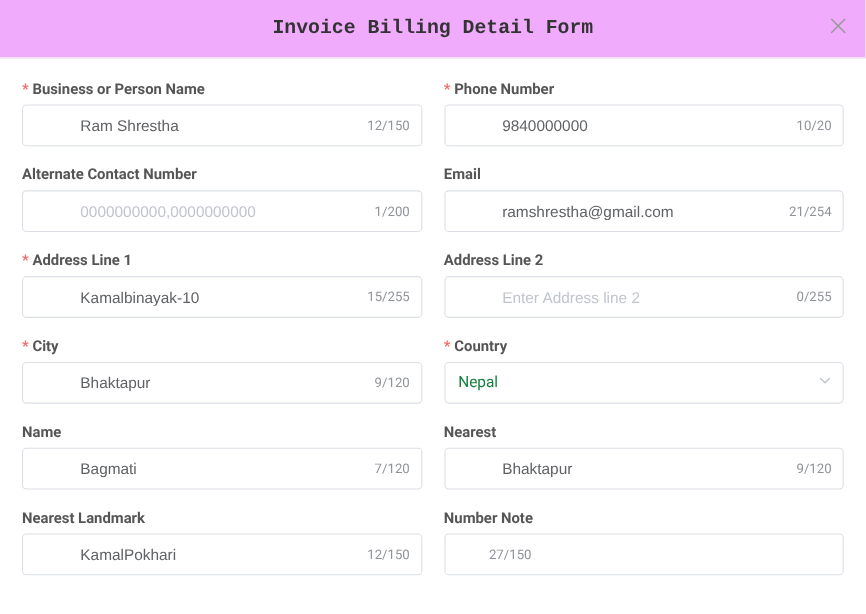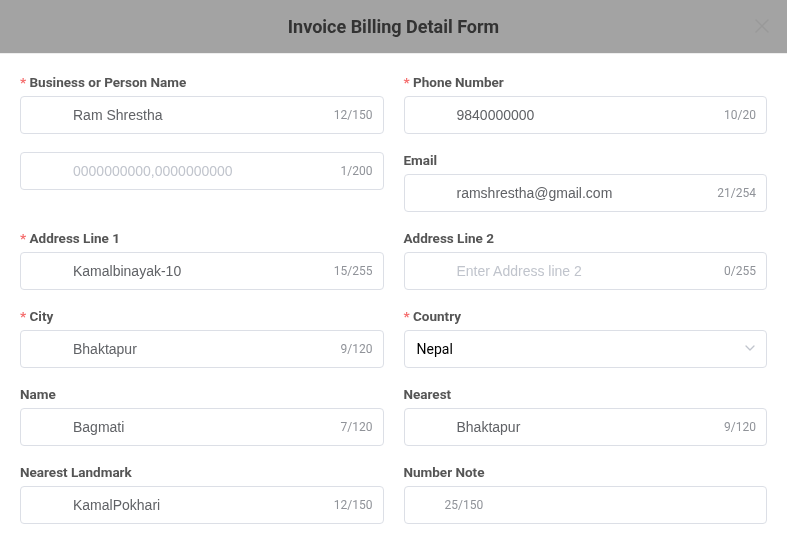--- a/index.html
+++ b/index.html
@@ -8,25 +8,26 @@
     font-family: -apple-system, BlinkMacSystemFont, "Segoe UI", Roboto, "Helvetica Neue", Arial, sans-serif;
     background: #fff;
     color: #606266;
     font-size: 14px;
   }
   .modal {
     width: 787px;
     background: #fff;
   }
   .modal-header {
-    background: #a3a3a3;
+    background: #f0abfc;
     padding: 16px 20px;
     text-align: center;
     position: relative;
     border-bottom: 1px solid #eee;
+    font-family: Liberation Mono, monospace;
   }
   .modal-title {
     font-size: 18px;
     font-weight: 700;
     color: #333;
   }
   .close-btn {
     position: absolute;
     right: 18px;
     top: 50%;
@@ -88,21 +89,21 @@
     position: relative;
     border: 1px solid #dcdfe6;
     border-radius: 4px;
     background: #fff;
     height: 38px;
     display: flex;
     align-items: center;
     padding: 0 30px 0 12px;
     cursor: pointer;
   }
-  .select-value { color: #000000; font-size: 14px; }
+  .select-value { color: #15803d; font-size: 14px; }
   .chevron {
     position: absolute;
     right: 10px;
     top: 50%;
     transform: translateY(-50%);
     color: #c0c4cc;
   }
   .footer {
     text-align: center;
     padding: 18px 0 22px 0;
@@ -136,20 +137,21 @@
         <span class="label required">Phone Number</span>
         <div class="input-wrap">
           <input type="text" value="9840000000" style="">
           <span class="count">10/20</span>
         </div>
       </div>
     </div>
 
     <div class="row">
       <div class="col">
+        <span class="label">Alternate Contact Number</span>
         <div class="input-wrap">
           <input type="text" placeholder="0000000000,0000000000" style="">
           <span class="count">1/200</span>
         </div>
       </div>
       <div class="col">
         <span class="label">Email</span>
         <div class="input-wrap">
           <input type="text" value="ramshrestha@gmail.com" style="">
           <span class="count">21/254</span>
@@ -216,21 +218,21 @@
       <div class="col">
         <span class="label">Nearest Landmark</span>
         <div class="input-wrap">
           <input type="text" value="KamalPokhari" style="">
           <span class="count">12/150</span>
         </div>
       </div>
       <div class="col">
         <span class="label">Number Note</span>
         <div class="input-wrap">
-          <span class="count">25/150</span>
+          <span class="count">27/150</span>
         </div>
       </div>
     </div>
 
   </div>
 
   <div class="footer">
     
     
   </div>

